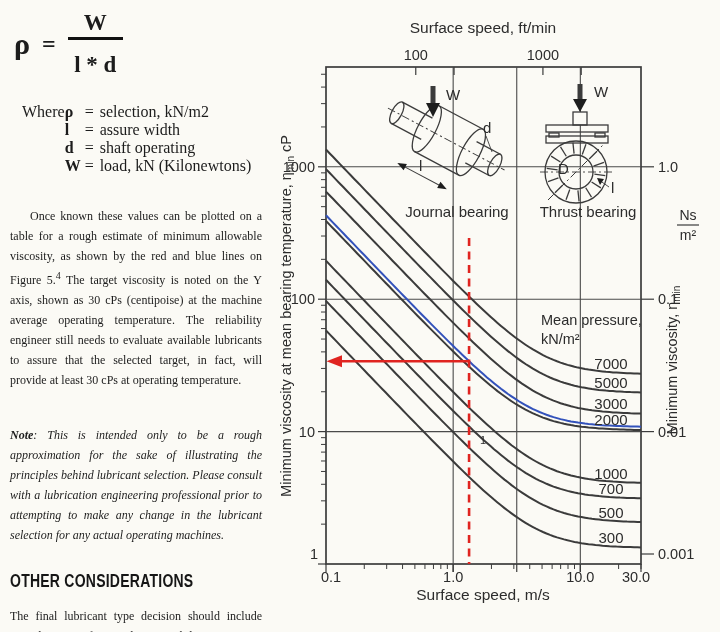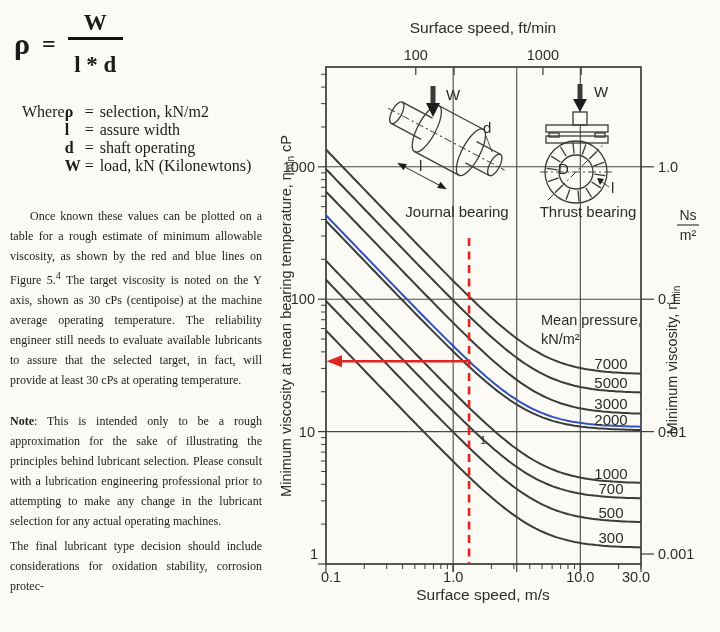--- a/index.html
+++ b/index.html
@@ -11,21 +11,21 @@
   .f-eq{font-size:24px;line-height:1;}
   .f-frac{display:inline-flex;flex-direction:column;align-items:center;font-size:23px;line-height:1.15;}
   .f-num{padding:0 16px 1px 16px;border-bottom:3px solid #111;}
   .f-den{padding-top:12px;}
   .where{display:flex;font-size:16px;margin-top:24px;margin-left:12px;line-height:18px;}
   .where-label{flex:0 0 auto;}
   .def-row{display:flex;gap:6px;}
   .def-sym{font-weight:bold;width:14px;text-align:left;}
   .para{font-size:12px;line-height:20px;text-align:justify;margin:0;}
   .para1{margin-top:31px;text-indent:20px;}
-  .notepara{margin-top:21px;}
+  .notepara{margin-top:35px;font-style:italic;}
   .note-label{font-weight:bold;}
   .heading{margin-top:26px;font-family:"Liberation Sans", sans-serif;font-weight:bold;
            font-size:17.5px;letter-spacing:.3px;color:#161616;}
   .heading span{display:inline-block;transform:scaleX(.8);transform-origin:left;white-space:nowrap;}
   .para2{margin-top:5px;}
   .chartwrap{position:absolute;left:268px;top:0;width:452px;height:632px;margin:0;}
   svg text{font-family:"Liberation Sans", sans-serif;fill:#2c2c2c;}
   .ill line,.ill ellipse,.ill rect,.ill circle,.ill path{stroke:#3b3b3b;stroke-width:1.3;fill:none;}
   .ill .cl{stroke-dasharray:8 3 2 3;stroke-width:1;}
   .ill .thin{stroke-width:.9;}
@@ -68,20 +68,21 @@
         <span>=</span>
         <span>load, kN (Kilonewtons)</span>
       </div>
     </div>
   </div>
 
   <p class="para para1"><span>Once known these values can be plotted on a table for a rough estimate of minimum allowable viscosity, as shown by the red and blue lines on Figure 5.</span><sup>4</sup><span>  The target viscosity is noted on the Y axis, shown as 30 cPs (centipoise) at the machine average operating temperature. The reliability engineer still needs to evaluate available lubricants to assure that the selected target, in fact, will provide at least 30 cPs at operating temperature.</span></p>
 
   <p class="para notepara"><span class="note-label">Note</span><span>: This is intended only to be a rough approximation for the sake of illustrating the principles behind lubricant selection. Please consult with a lubrication engineering professional prior to attempting to make any change in the lubricant selection for any actual operating machines.</span></p>
 
+  <h2 class="heading"><span>OTHER CONSIDERATIONS</span></h2>
 
   <p class="para para2"><span>The final lubricant type decision should include considerations for oxidation stability, corrosion protec-</span></p>
 </aside>
 
 <figure class="chartwrap">
 <svg id="chart-svg" width="452" height="632" viewBox="268 0 452 632">
   <g id="layer-grid">
         <rect x="326" y="67" width="315" height="497" fill="none" stroke="#3b3b3b" stroke-width="1.7"></rect>
         <line x1="326" x2="641" y1="431.6" y2="431.6" stroke="#4a4a4a" stroke-width="1.1"></line>
         <line x1="326" x2="641" y1="299.2" y2="299.2" stroke="#4a4a4a" stroke-width="1.1"></line>

